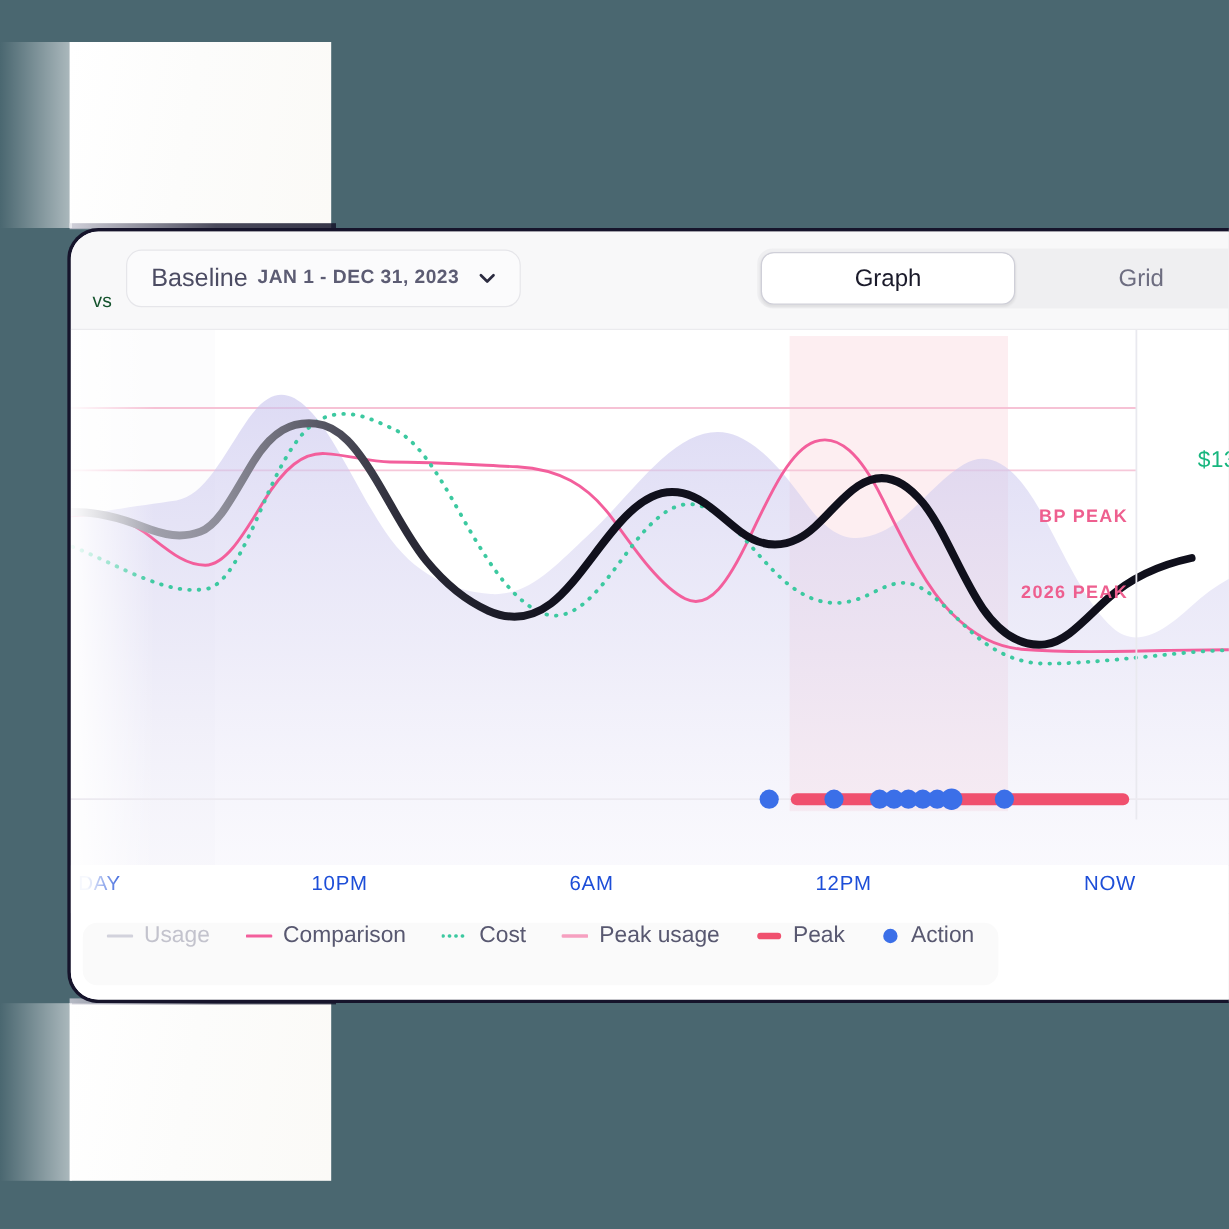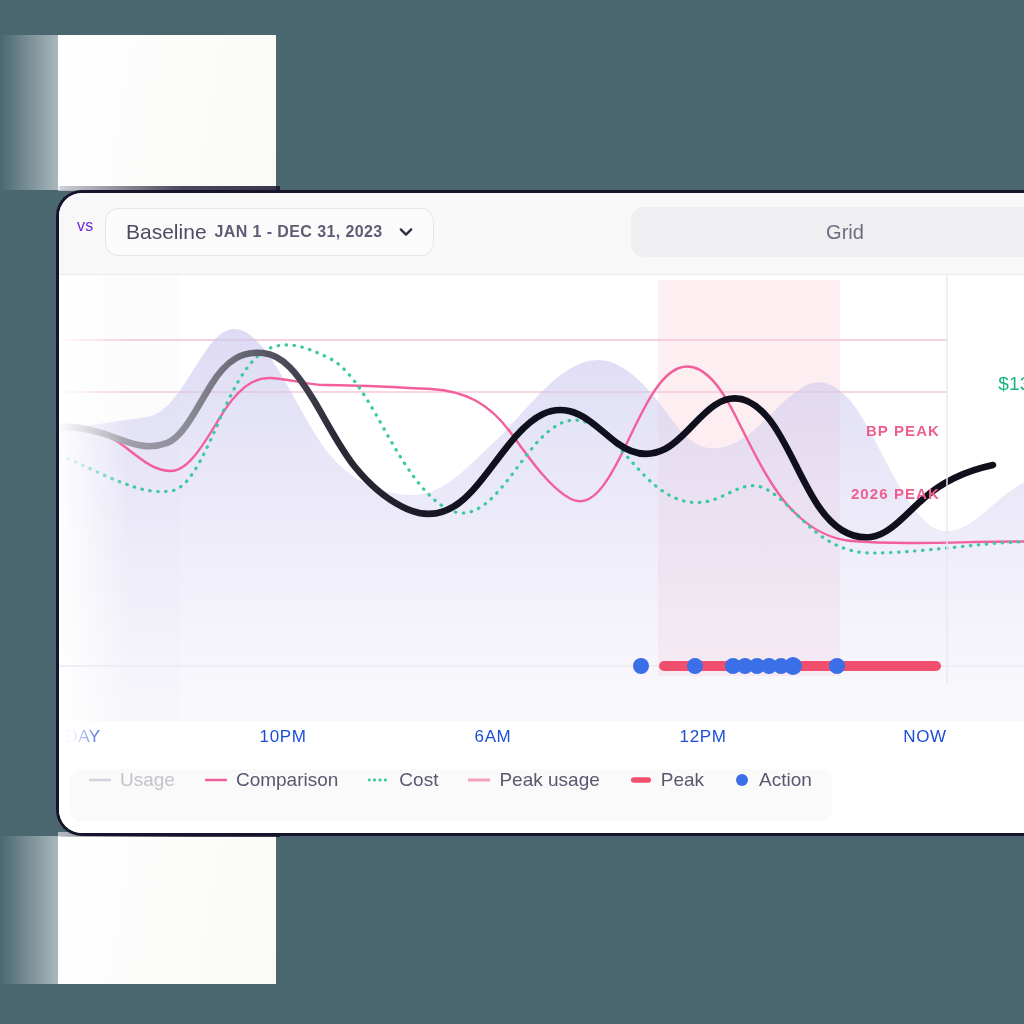--- a/index.html
+++ b/index.html
@@ -55,23 +55,23 @@
   
   .card-header {
     position: relative;
     height: 82px;
     background: #f8f8f9;
     border-bottom: 1px solid #ebebee;
     box-sizing: border-box;
   }
   .vs-label {
     position: absolute;
-    left: 18px; top: 24px;
+    left: 18px; top: 50px;
     font-size: 16px;
-    color: #6d28d9;
+    color: #14532d;
     letter-spacing: .2px;
     text-align: center;
   }
   .baseline-pill {
     position: absolute;
     left: 46px; top: 15px;
     height: 48px;
     padding: 0 18px 0 20px;
     display: flex;
     align-items: center;
@@ -217,20 +217,21 @@
 
       <div class="baseline-pill">
         <span class="baseline-name">Baseline</span>
         <span class="baseline-range">JAN 1 - DEC 31, 2023</span>
         <svg class="chev" viewBox="0 0 24 24">
           <path d="M5 8.5 L12 15.5 L19 8.5" fill="none" stroke="#2c2c40" stroke-width="3" stroke-linecap="round" stroke-linejoin="round"></path>
         </svg>
       </div>
 
       <div class="seg">
+        <div class="seg-btn active">Graph</div>
         <div class="seg-btn">Grid</div>
       </div>
     </div>
 
     <div class="chart-body">
 
       <svg class="chart-svg" width="1010" height="446" viewBox="0 0 1010 446">
         <defs>
           <linearGradient id="bandGrad" x1="0" y1="0" x2="0" y2="1">
             <stop offset="0%" stop-color="#c9c5ee" stop-opacity="0.62"></stop>

